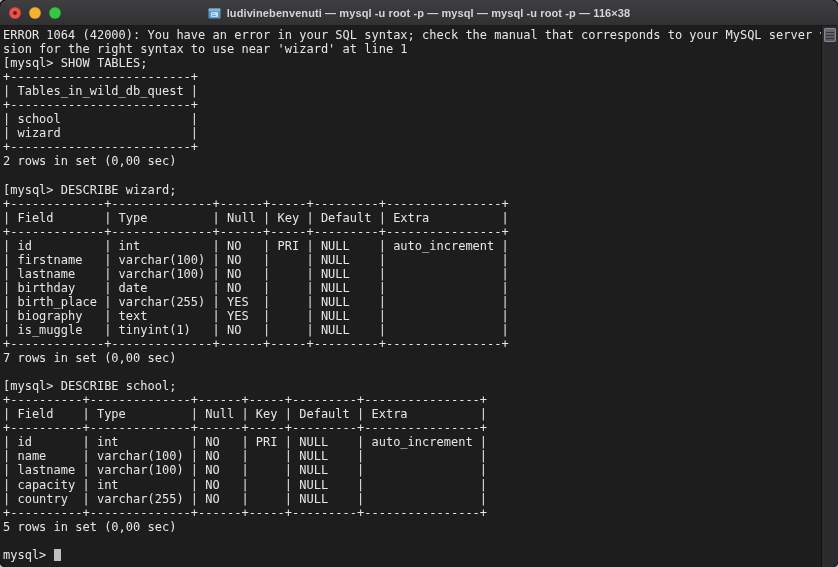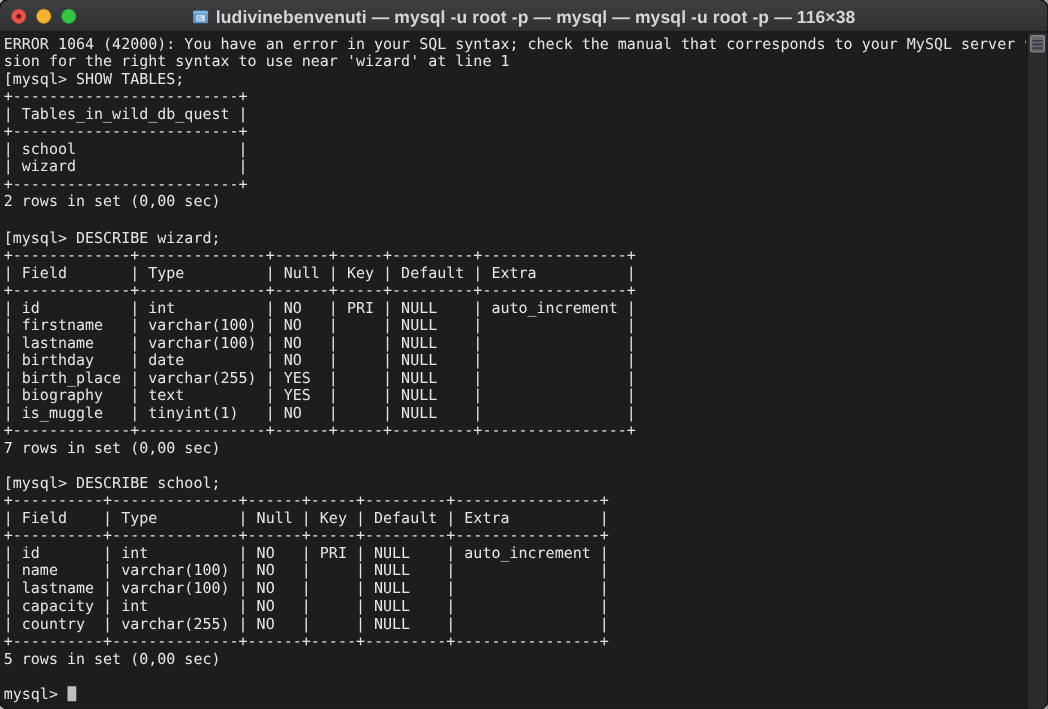--- a/index.html
+++ b/index.html
@@ -74,21 +74,21 @@
     max-width: 640px;
   }
   .title-icon {
     width: 13px;
     height: 12px;
     flex: none;
     display: block;
   }
   .title-text {
     font-family: "Liberation Sans", sans-serif;
-    font-size: 14px;
+    font-size: 11px;
     font-weight: bold;
     color: #d5d5d7;
     white-space: nowrap;
     letter-spacing: 0.1px;
   }
 
   
   .term {
     position: relative;
     height: 542px;

